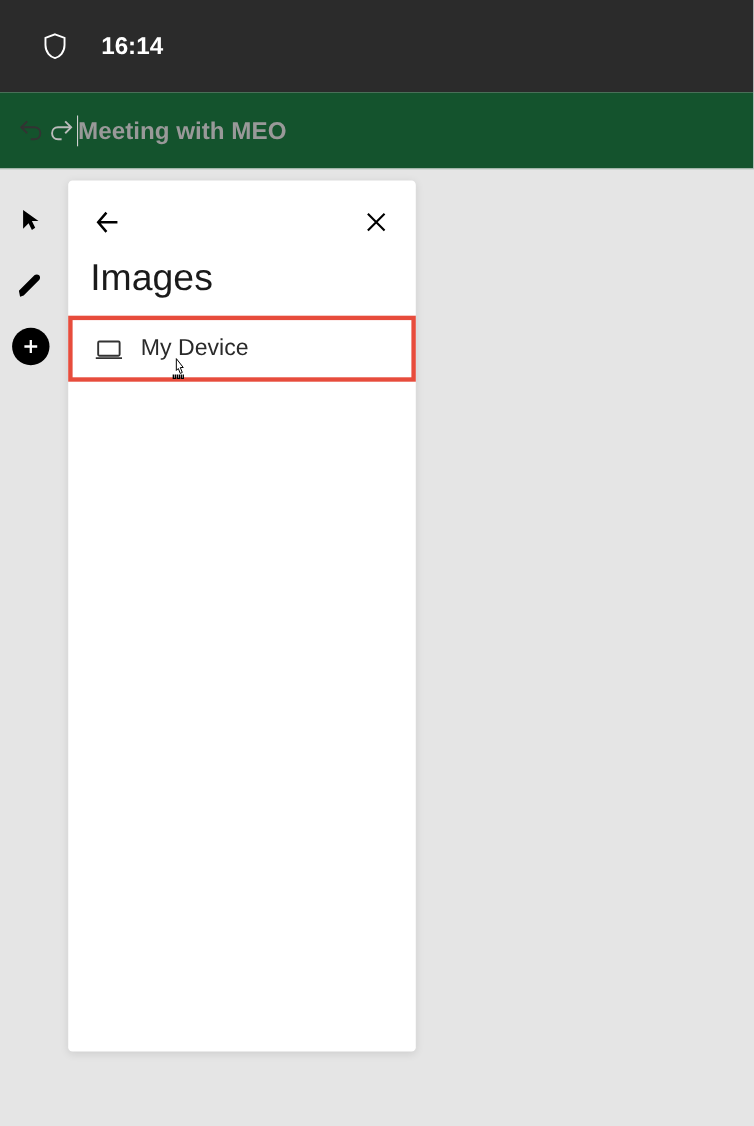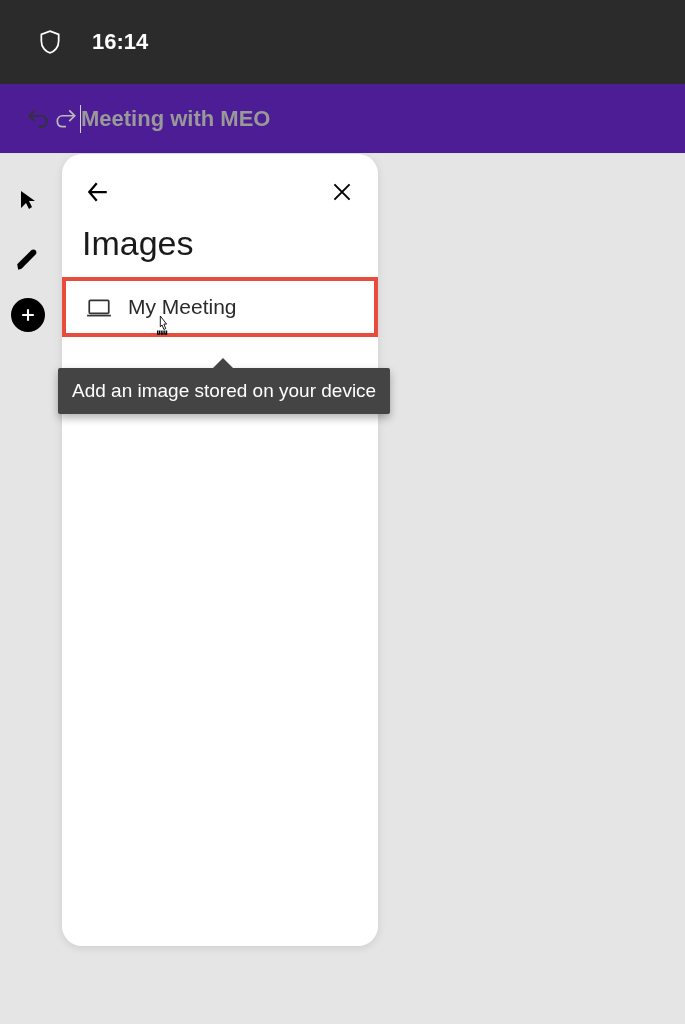--- a/index.html
+++ b/index.html
@@ -28,25 +28,25 @@
       display: flex;
       align-items: center;
       justify-content: center;
     }
     .status-time {
       color: #fff;
       font-size: 22px;
       font-weight: 600;
     }
     .toolbar {
-      background: #4c1d95;
+      background: #14532d;
       height: 70px;
       display: flex;
       align-items: center;
-      padding-left: 24px;
+      padding-left: 14px;
       border-bottom: 1px solid #e0e0e0;
     }
     .toolbar-icon {
       width: 28px;
       height: 28px;
       display: flex;
       align-items: center;
       justify-content: center;
     }
     .toolbar-divider {
@@ -84,25 +84,25 @@
     .sidebar-item.add {
       background: #000;
       border-radius: 50%;
       width: 34px;
       height: 34px;
       margin-left: 5px;
     }
     .panel {
       position: absolute;
       left: 62px;
-      top: 0;
+      top: 10px;
       width: 316px;
       height: 792px;
       background: #fff;
-      border-radius: 20px;
+      border-radius: 4px;
       box-shadow: 0 2px 8px rgba(0,0,0,0.1);
       padding: 16px 0;
     }
     .panel-header {
       display: flex;
       align-items: center;
       justify-content: space-between;
       padding: 0 20px;
       height: 44px;
     }
@@ -232,23 +232,22 @@
       </span>
     </div>
     <div class="panel-title">Images</div>
     <div class="menu-item highlighted">
       <span class="device-icon">
         <svg viewBox="0 0 24 18" width="26" height="20" fill="none" stroke="#333" stroke-width="1.6">
           <rect x="3" y="2" width="18" height="12" rx="1"></rect>
           <path d="M1 16 L23 16"></path>
         </svg>
       </span>
-      <span class="menu-item-label">My Meeting</span>
+      <span class="menu-item-label">My Device</span>
     </div>
     <div class="cursor">
       <svg viewBox="0 0 20 24" width="18" height="22" fill="#fff" stroke="#000" stroke-width="1">
         <path d="M7 2 L7 14 L9 12 L11 17 L13 16 L11 11 L14 11 Z"></path>
         <path d="M4 18 L4 22 L6 22 L6 18 M8 18 L8 22 L10 22 L10 18 M12 18 L12 22 L14 22 L14 18" stroke-width="1.4"></path>
       </svg>
     </div>
-    <div class="tooltip">Add an image stored on your device</div>
   </div>
 </div>
 
 </body></html>

